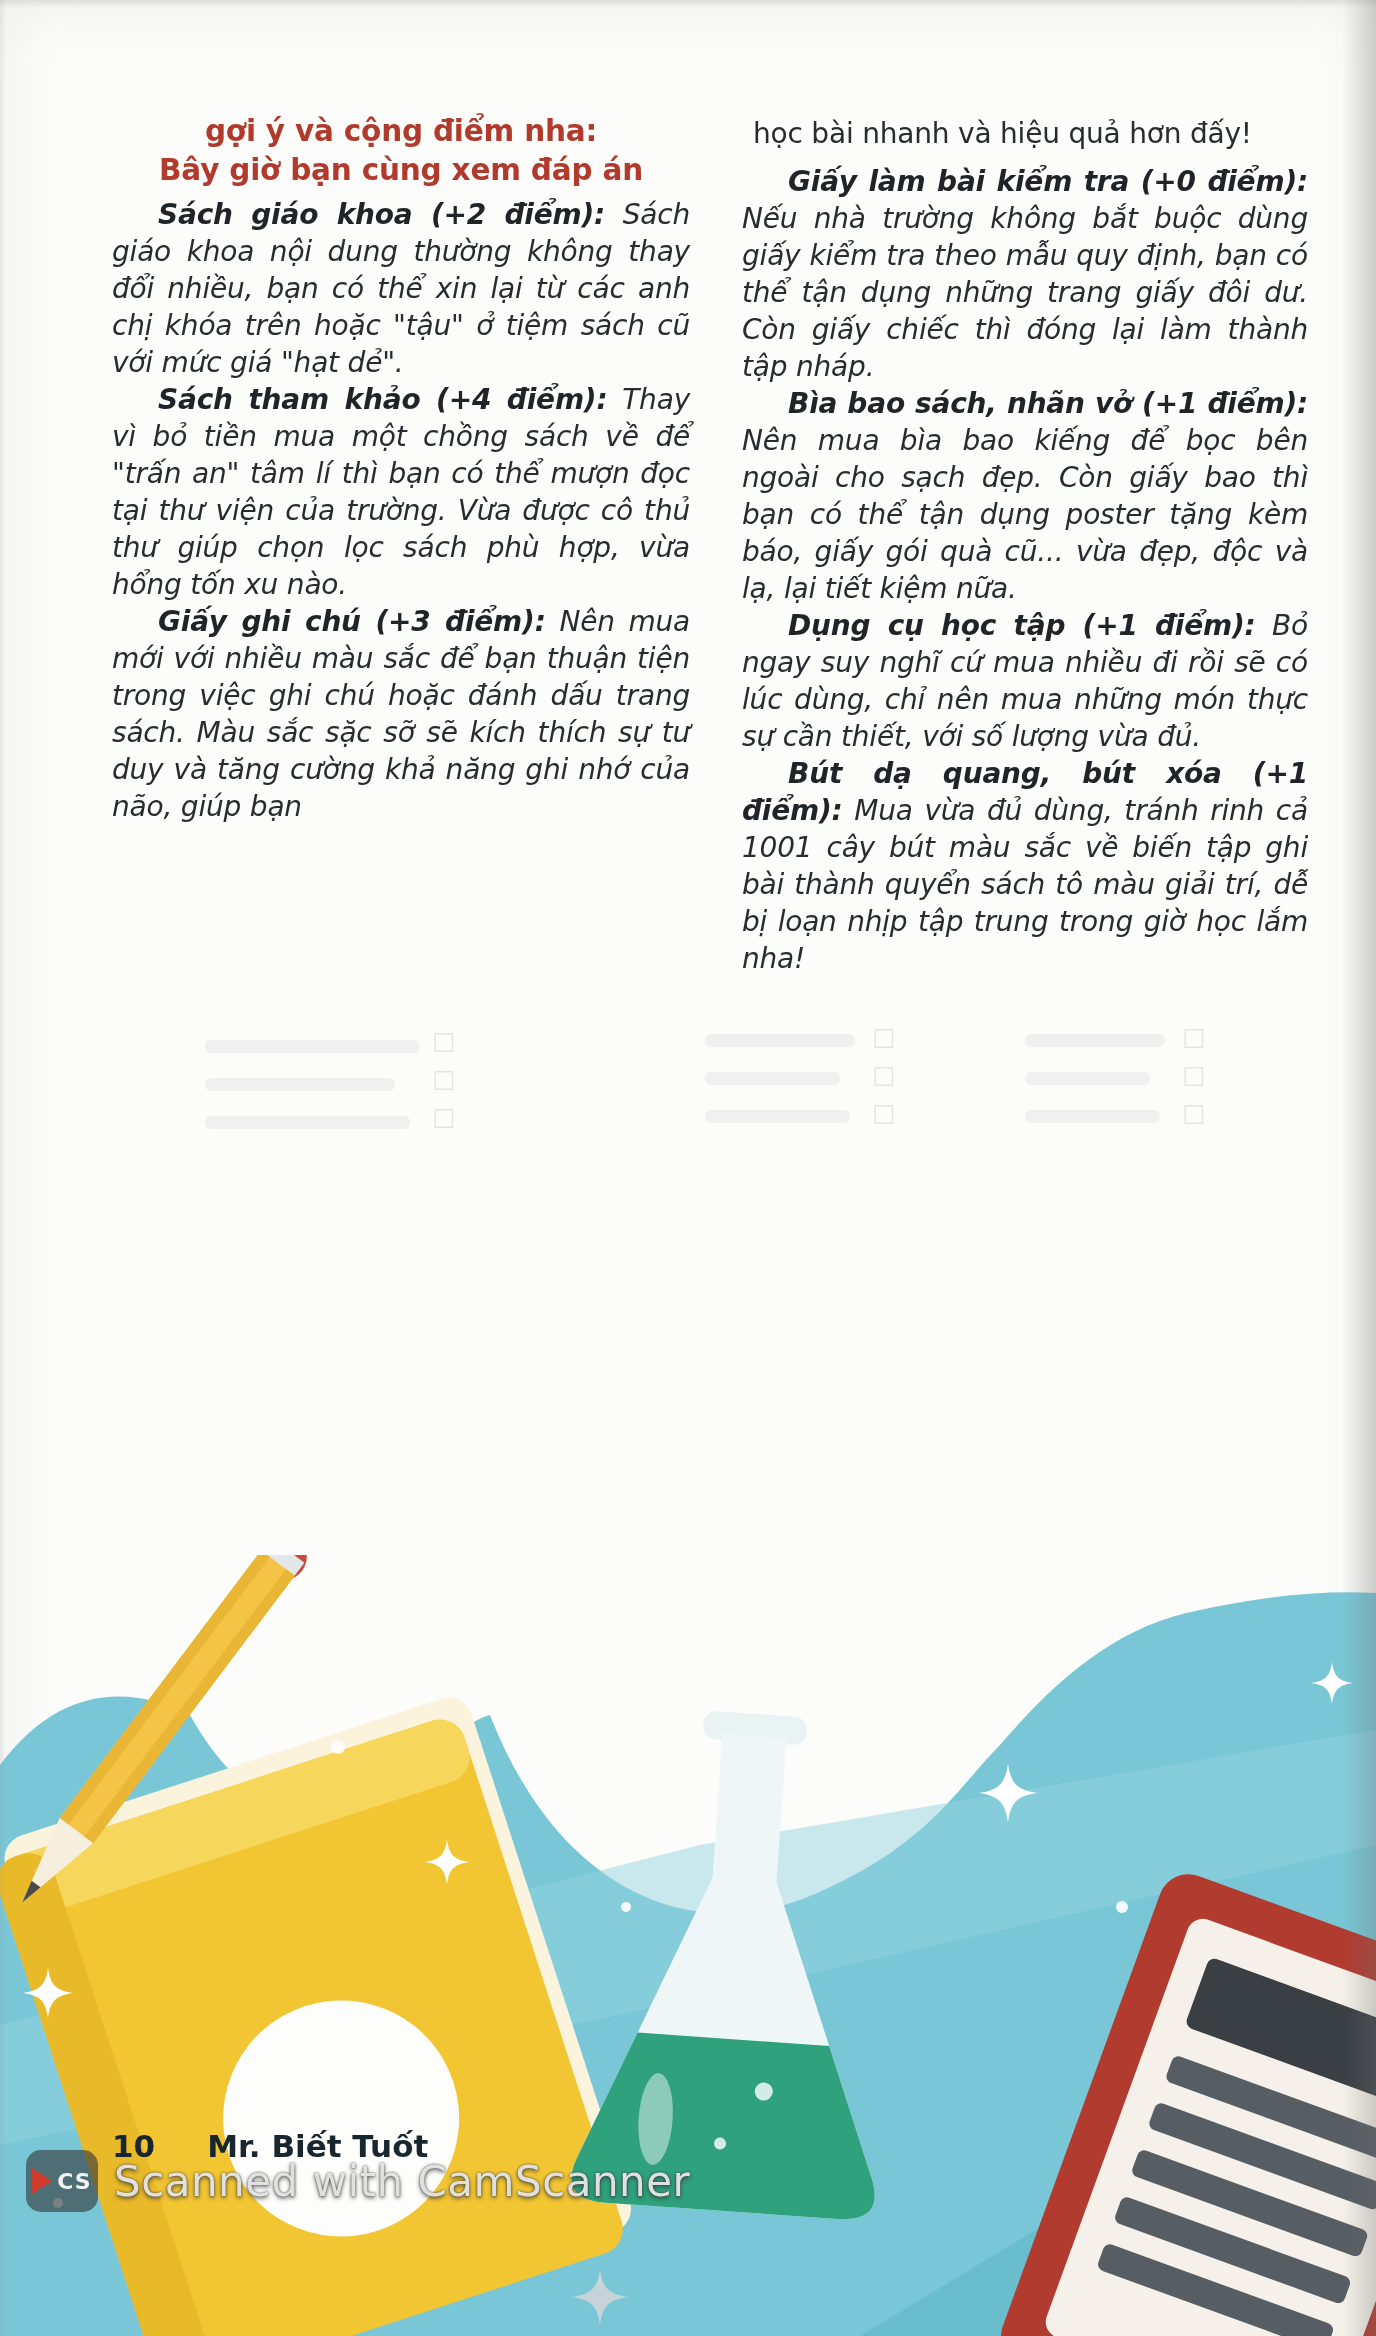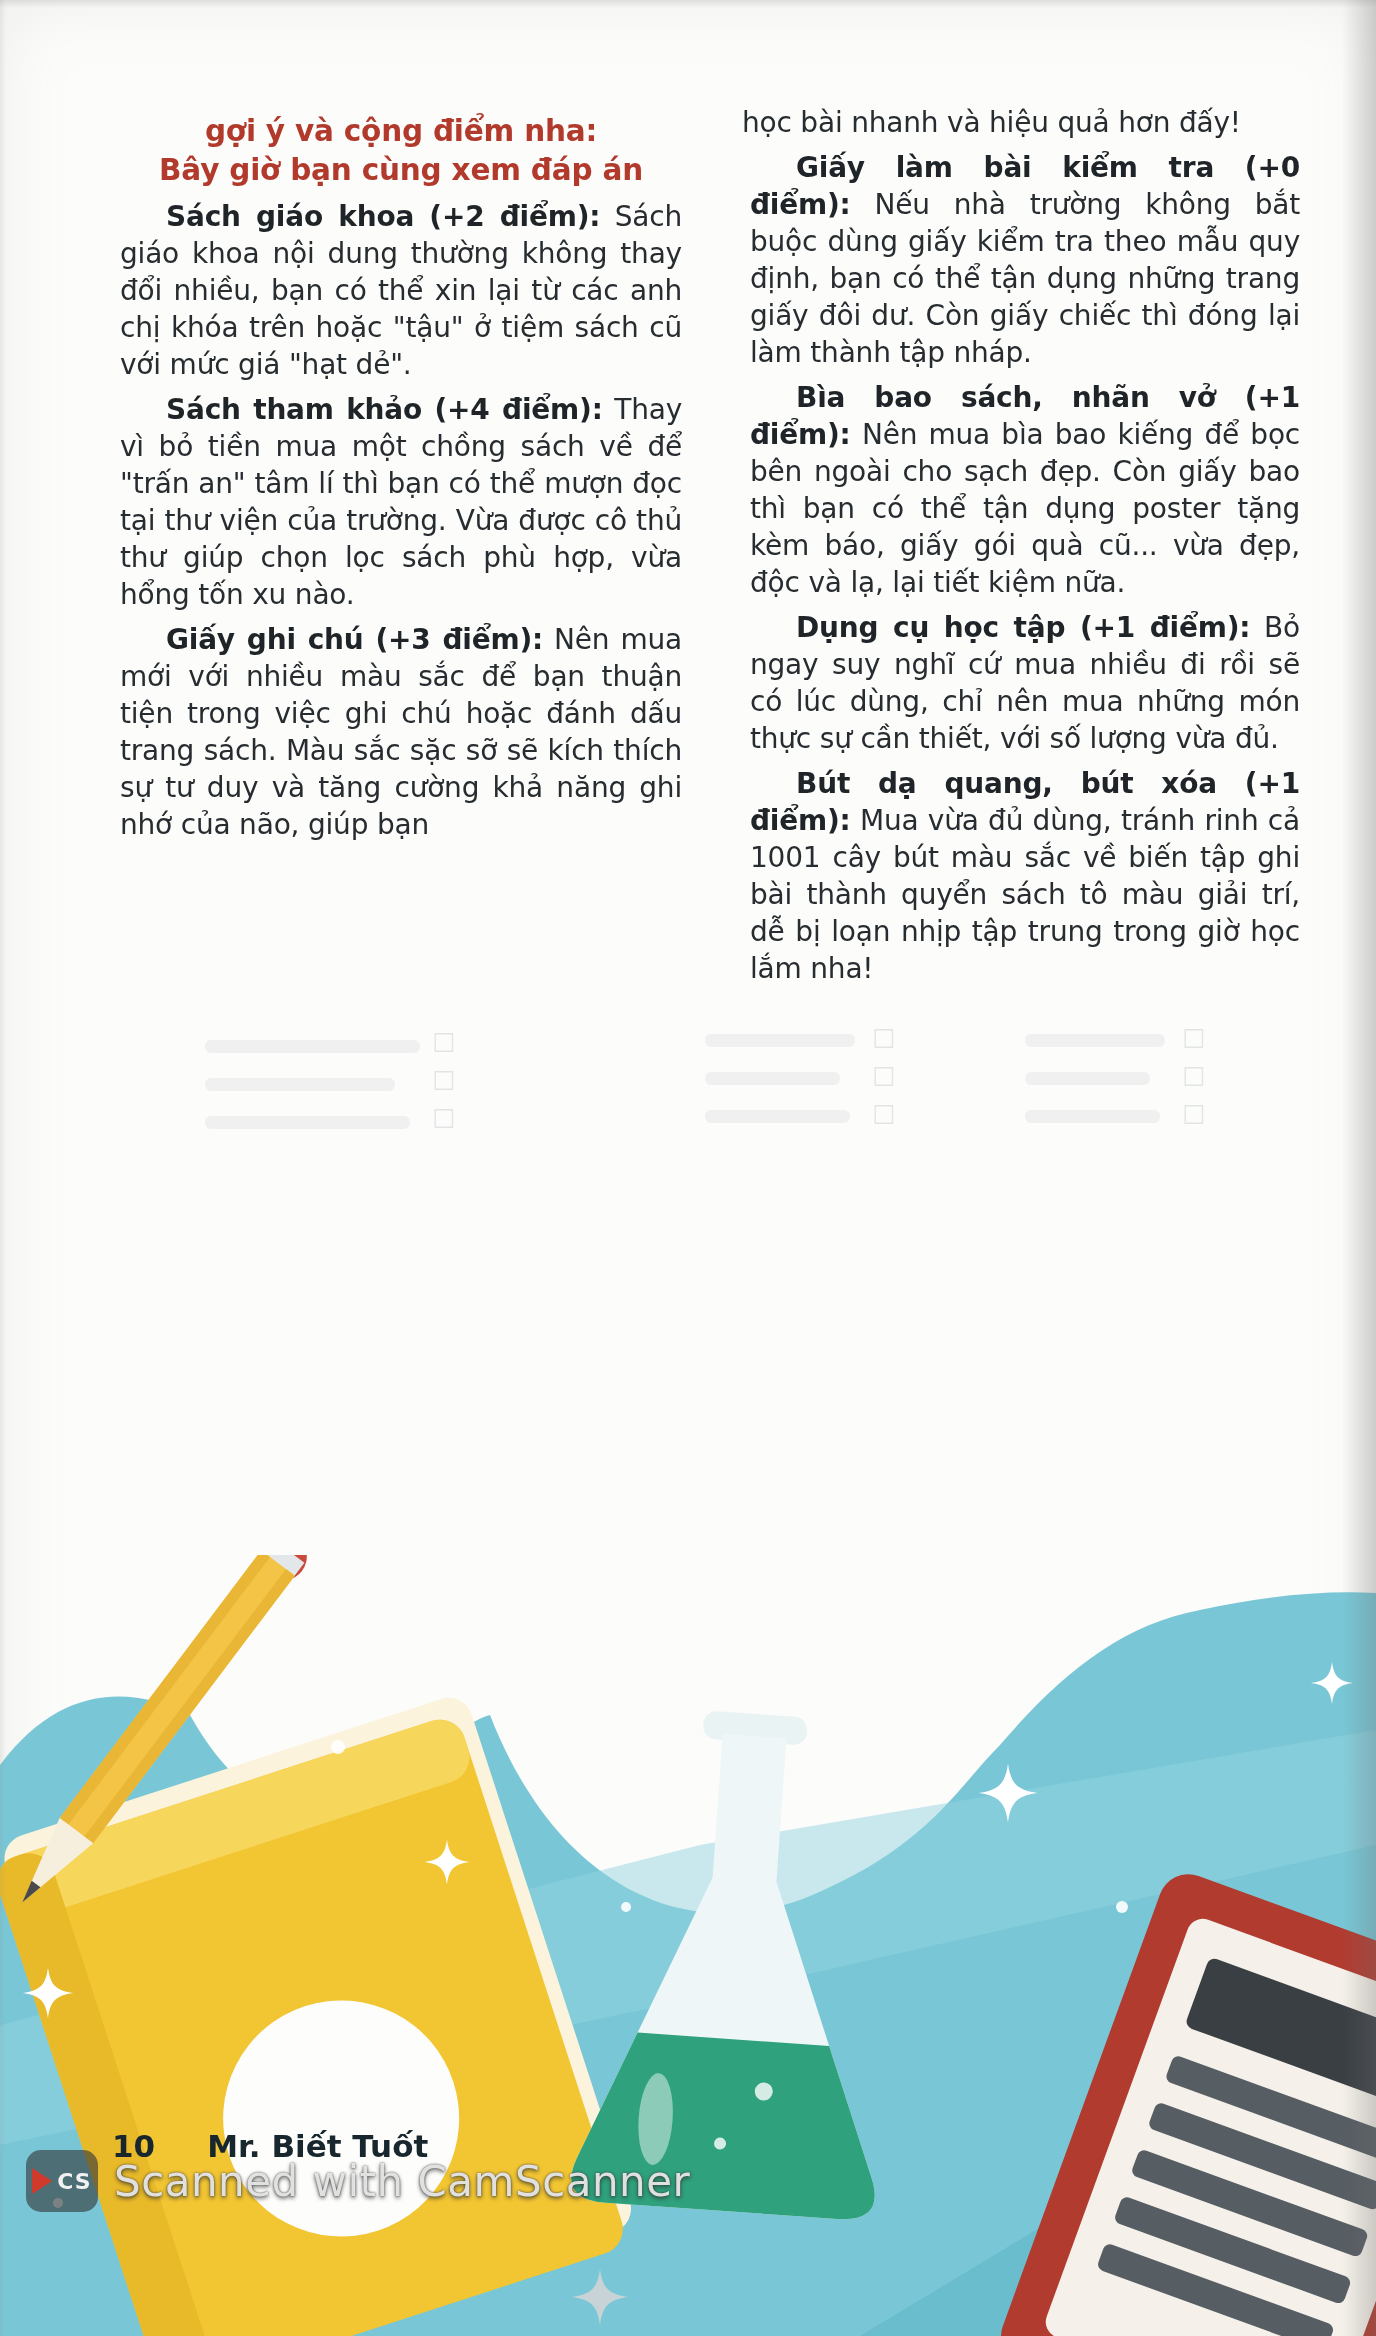--- a/index.html
+++ b/index.html
@@ -7,23 +7,23 @@
     position:relative;width:1376px;height:2336px;margin:0 auto;
     background:#fcfcfa;overflow:hidden;
     font-family:"DejaVu Sans","Liberation Sans",sans-serif;
     box-shadow:inset 0 0 70px rgba(150,150,150,.14);
   }
   
   .col{position:absolute;color:#272c30;font-size:28px;line-height:37px;text-align:justify;letter-spacing:-0.2px;}
   .col-left{left:112px;top:112px;width:578px;}
   .col-right{left:742px;top:104px;width:566px;}
   .heading{color:#b13a2c;font-weight:bold;text-align:center;font-size:29.5px;line-height:39px;margin-bottom:6px;}
-  .para{margin:8px;text-indent:46px;}
+  .para{margin:0;text-indent:46px;font-style:italic;}
   .para b{font-weight:bold;color:#1f2428;}
-  .continuation{margin:0;text-indent:0;}
+  .continuation{margin:11px;text-indent:0;}
   
   .ghost-bar{position:absolute;height:13px;border-radius:6px;background:#7b8b96;opacity:.10;}
   .ghost-box{position:absolute;font-size:26px;color:#5f7482;opacity:.16;}
   
   .footer{position:absolute;left:112px;top:2128px;display:flex;gap:52px;
     color:#18262e;font-weight:bold;font-size:31px;z-index:6;align-items:flex-end;}
   .watermark{position:absolute;left:26px;top:2150px;display:flex;align-items:center;gap:16px;z-index:7;}
   .wm-logo{width:72px;height:62px;border-radius:15px;background:rgba(52,55,58,.62);
     display:flex;align-items:center;justify-content:center;gap:5px;}
   .wm-tri{width:0;height:0;border-left:20px solid #cf3a2c;border-top:13px solid transparent;border-bottom:13px solid transparent;}

